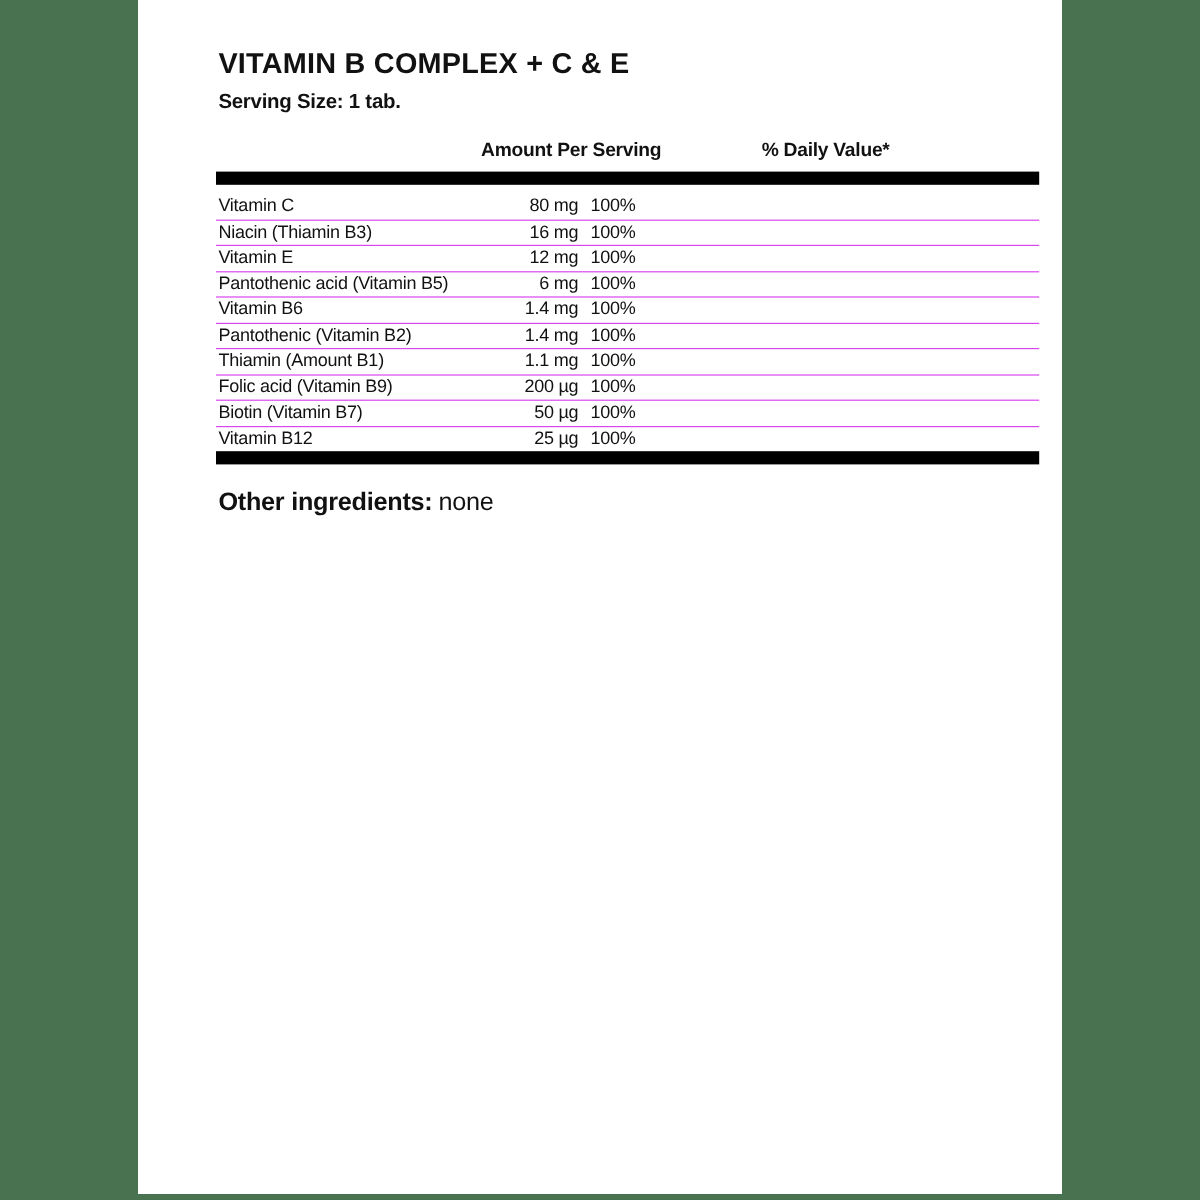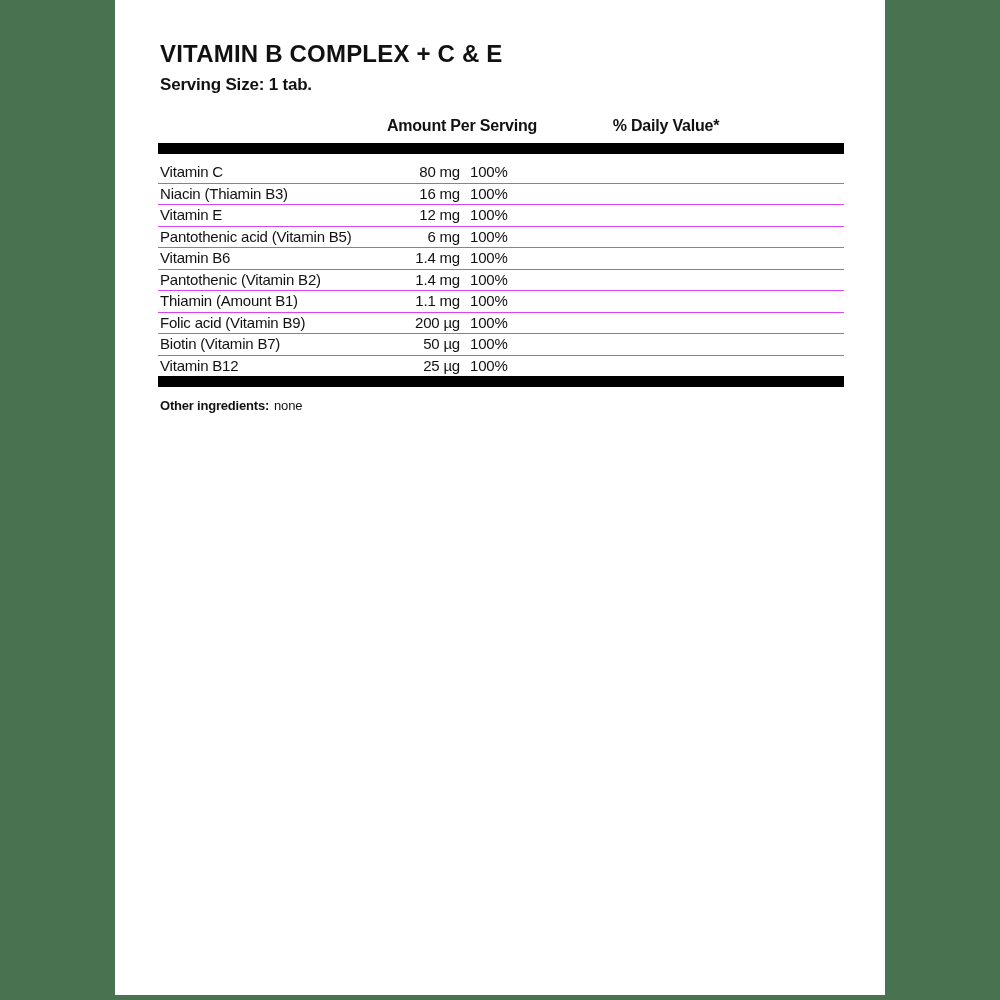--- a/index.html
+++ b/index.html
@@ -9,21 +9,21 @@
     font-family: "Liberation Sans", "DejaVu Sans", sans-serif;
     color: #111;
   }
   body { background: #497350; }
 
   .page {
     position: absolute;
     left: 115px; top: 0;
     width: 770px; height: 995px;
     background: #ffffff;
-    padding: 42px 0 0 43px;
+    padding: 42px 0 0 65px;
   }
 
   .content { width: 686px; }
 
   .title {
     font-size: 24px;
     font-weight: 800;
     letter-spacing: 0.2px;
     line-height: 24px;
     margin-left: 2px;
@@ -46,21 +46,21 @@
     height: 20px;
     font-size: 16px;
     font-weight: bold;
     letter-spacing: -0.2px;
   }
   .thead .th {
     position: absolute;
     transform: translateX(-50%);
     white-space: nowrap;
   }
-  .th-amount { left: 304px; }
+  .th-amount { left: 296px; }
   .th-dv     { left: 508px; }
 
   .bar-thick {
     background: #000;
     width: 686px;
   }
   .bar-top    { height: 11px; margin-top: 6px; }
   .bar-bottom { height: 11px; }
 
   .trow {
@@ -73,23 +73,23 @@
     border-bottom: 1px solid #d946ef;
     white-space: nowrap;
   }
   .trow:first-child { padding-top: 8px; }
   .trow:last-child  { border-bottom: none; }
   .c-name { text-align: left;  padding-left: 2px; }
   .c-amt  { text-align: right; }
   .c-dv   { text-align: left; padding-left: 10px; }
 
   .other-ingredients {
-    margin-top: 11px;
+    margin-top: 20px;
     margin-left: 2px;
-    font-size: 13px;
+    font-size: 21px;
     letter-spacing: -0.2px;
   }
   .oi-label { font-weight: bold; }
   .oi-value { margin-left: 5px; }
 </style>
 </head>
 <body>
 
 <div class="page">
   <div class="content">

